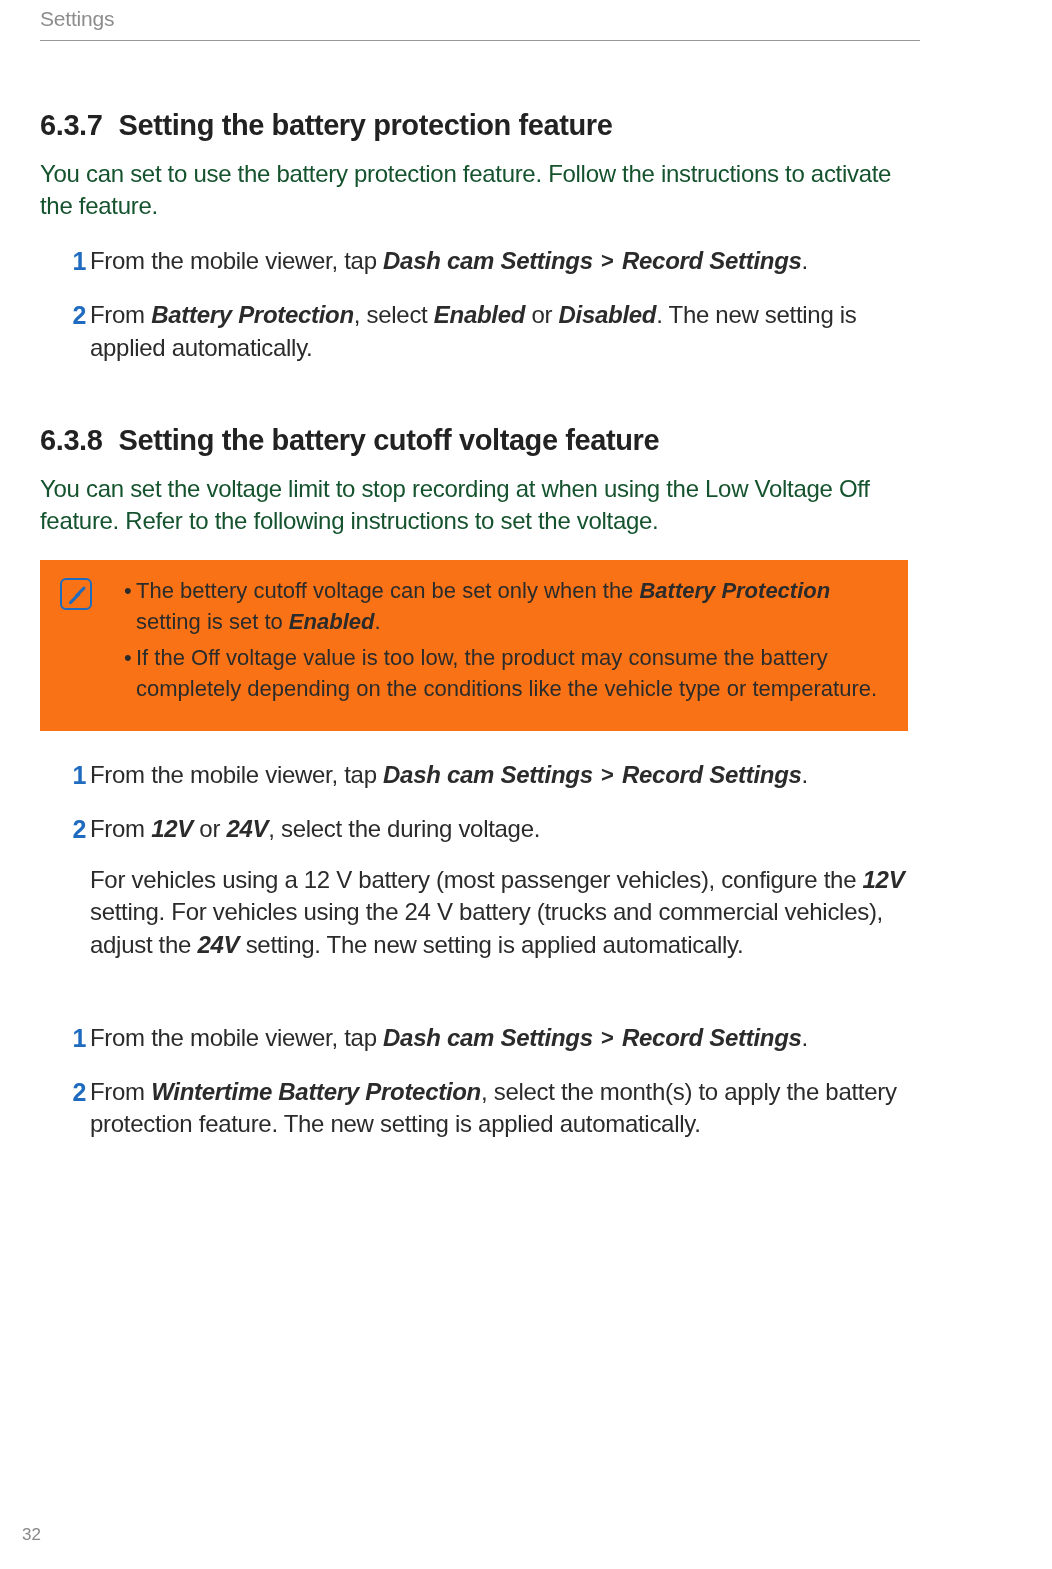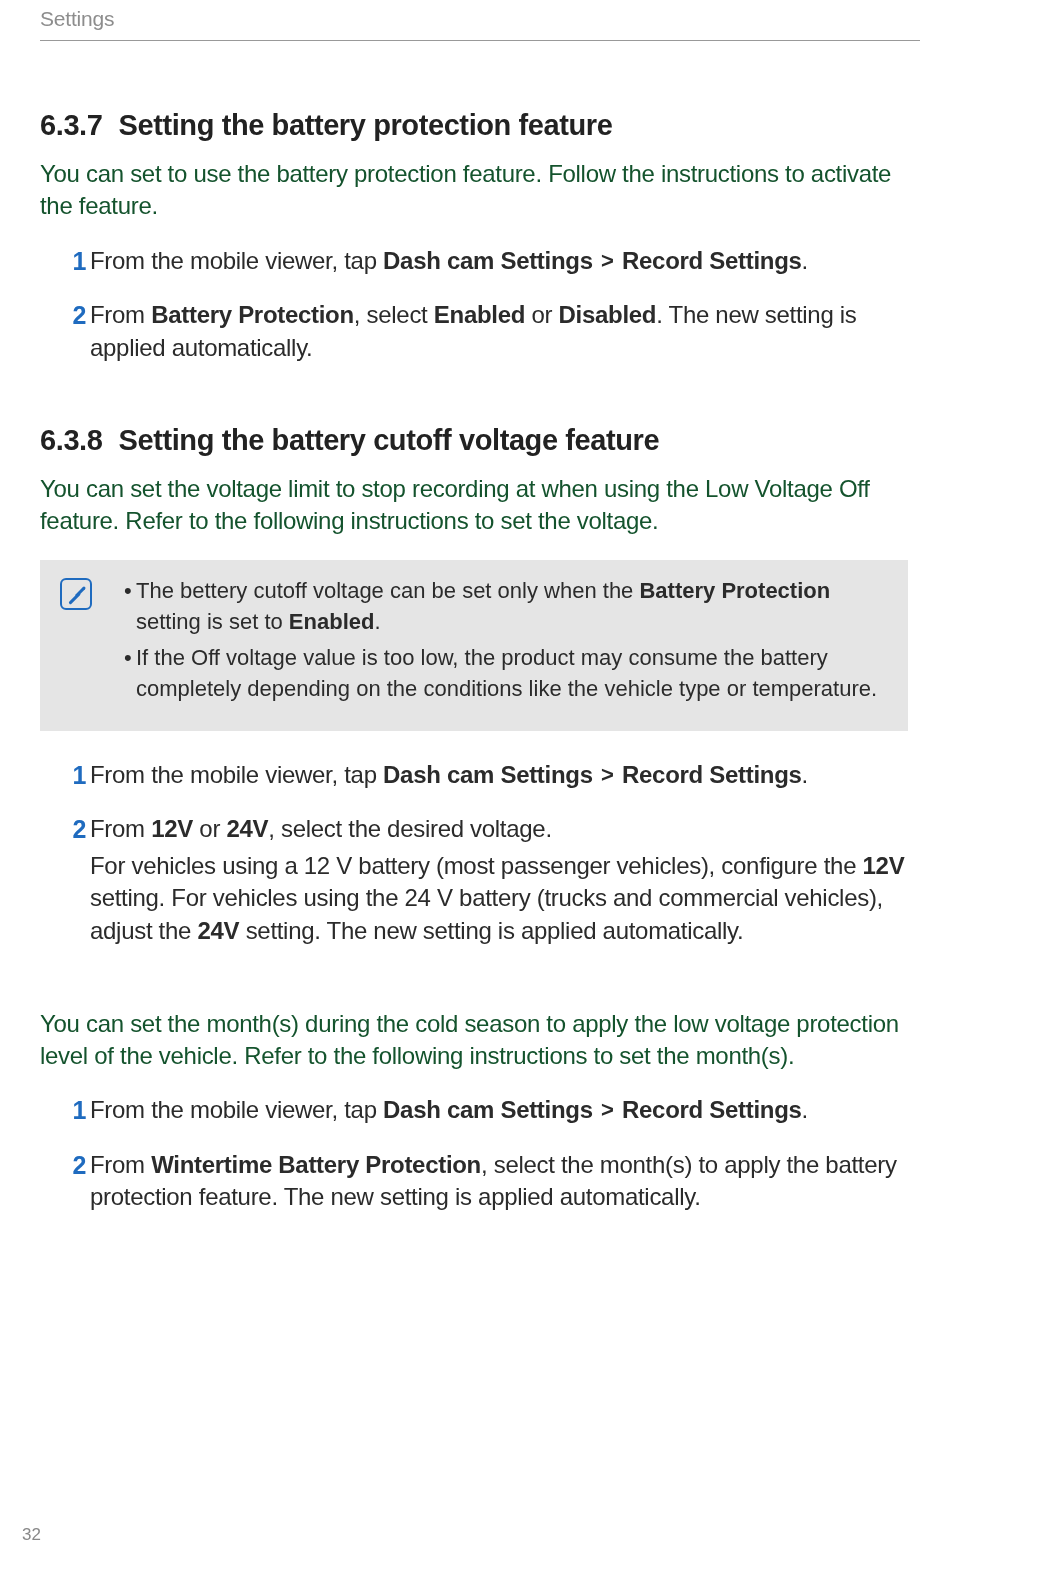--- a/index.html
+++ b/index.html
@@ -59,30 +59,30 @@
   .step-num {
     position: absolute;
     left: -12px;
     top: 0;
     font-size: 25px;
     font-weight: 700;
     color: #1f6bbf;
     width: 22px;
     text-align: right;
   }
-  .b { font-weight: 700; }
+  .b { font-weight: 700; font-style: italic; }
   .chev { font-weight: 700; margin: 0 2px; font-size: 22px; position: relative; top: -1px; }
   .sub {
-    margin-top: 4px;
+    margin-top: 18px;
     font-size: 24px;
     font-weight: 300;
     line-height: 1.36;
   }
   .note-box {
-    background: #e5e5e5;
+    background: #f97316;
     padding: 16px 22px 20px 22px;
     margin: 12px 12px 28px 0;
     position: relative;
   }
   .note-icon {
     position: absolute;
     left: 20px;
     top: 18px;
     width: 32px;
     height: 32px;
@@ -180,30 +180,29 @@
         </ul>
       </div>
 
       <ol class="steps">
         <li>
           <span class="step-num">1</span>
           <span>From the mobile viewer, tap </span><span class="b">Dash cam Settings</span> <span class="chev">&gt;</span> <span class="b">Record Settings</span><span>.</span>
         </li>
         <li>
           <span class="step-num">2</span>
-          <span>From </span><span class="b">12V</span><span> or </span><span class="b">24V</span><span>, select the desired voltage.</span>
+          <span>From </span><span class="b">12V</span><span> or </span><span class="b">24V</span><span>, select the during voltage.</span>
           <div class="sub">
             <span>For vehicles using a 12 V battery (most passenger vehicles), configure the </span><span class="b">12V</span><span> setting. For vehicles using the 24 V battery (trucks and commercial vehicles), adjust the </span><span class="b">24V</span><span> setting. The new setting is applied automatically.</span>
           </div>
         </li>
       </ol>
     </div>
 
     <div class="section">
-      <p class="intro">You can set the month(s) during the cold season to apply the low voltage protection level of the vehicle. Refer to the following instructions to set the month(s).</p>
       <ol class="steps">
         <li>
           <span class="step-num">1</span>
           <span>From the mobile viewer, tap </span><span class="b">Dash cam Settings</span> <span class="chev">&gt;</span> <span class="b">Record Settings</span><span>.</span>
         </li>
         <li>
           <span class="step-num">2</span>
           <span>From </span><span class="b">Wintertime Battery Protection</span><span>, select the month(s) to apply the battery protection feature. The new setting is applied automatically.</span>
         </li>
       </ol>

